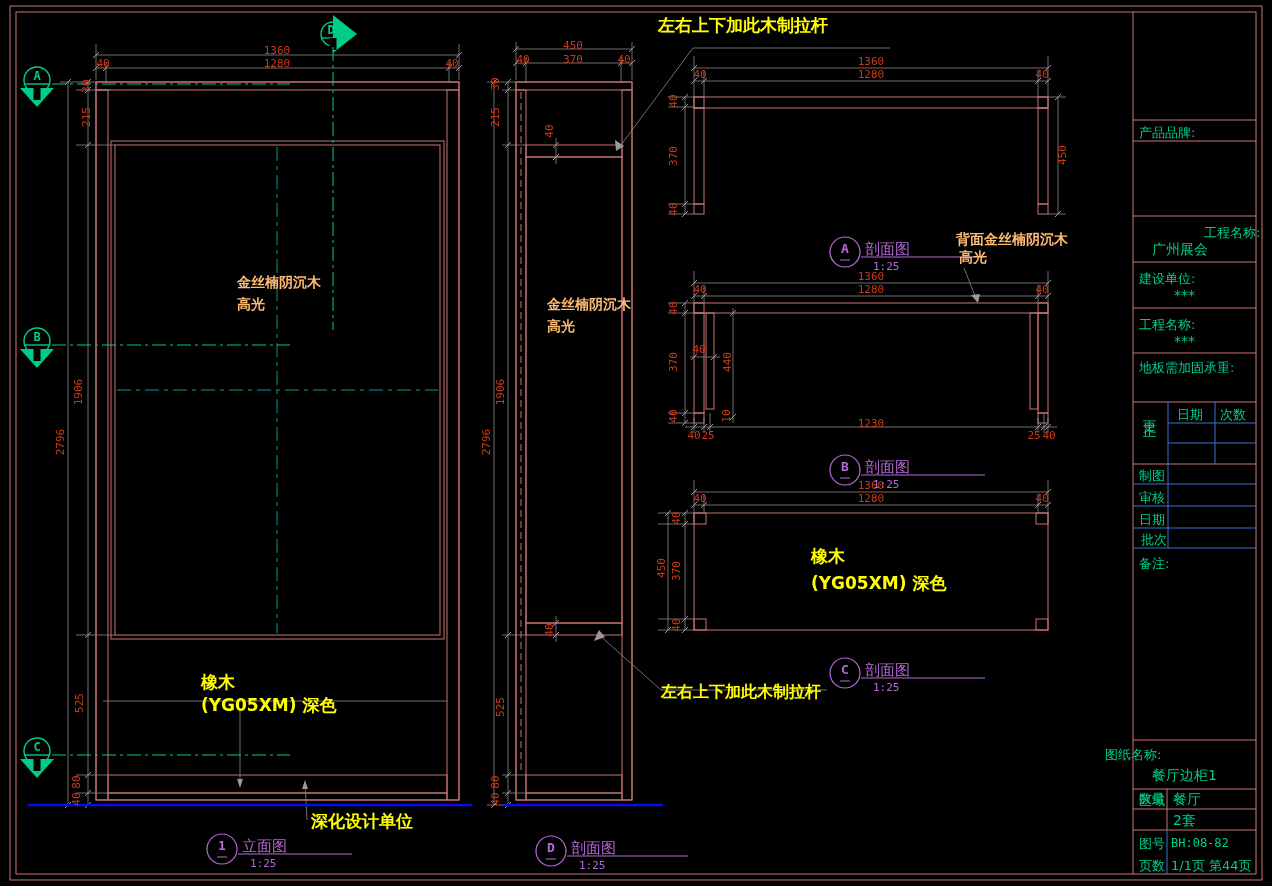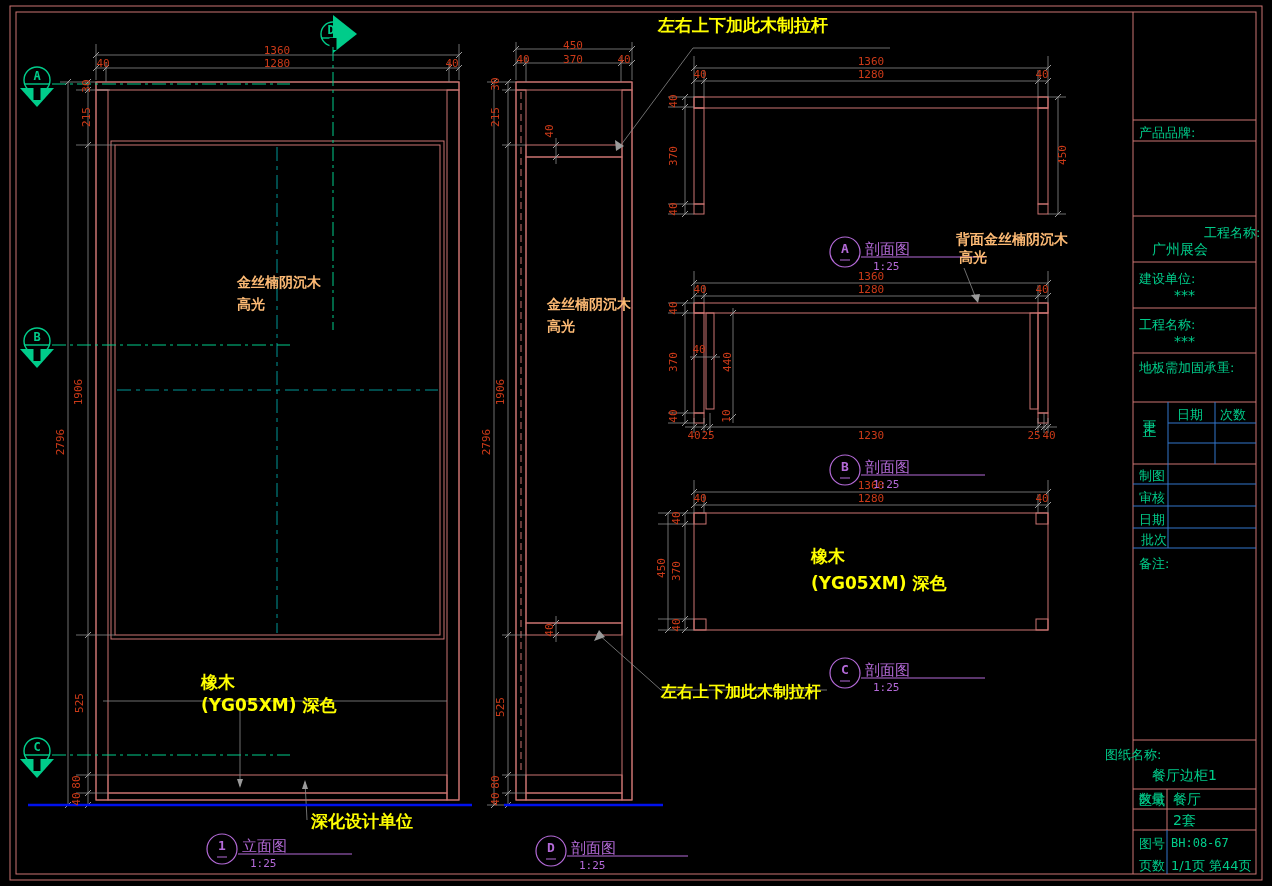--- a/index.html
+++ b/index.html
@@ -236,21 +236,21 @@
 <div class="t dim c" style="left:700px;top:289px">40</div>
 <div class="t dim c" style="left:1042px;top:289px">40</div>
 <div class="t dim cv" style="left:673px;top:308px">40</div>
 <div class="t dim cv" style="left:673px;top:362px">370</div>
 <div class="t dim cv" style="left:673px;top:416px">40</div>
 <div class="t dim c" style="left:699px;top:349px">40</div>
 <div class="t dim cv" style="left:727px;top:362px">440</div>
 <div class="t dim cv" style="left:726px;top:416px">10</div>
 <div class="t dim c" style="left:694px;top:435px">40</div>
 <div class="t dim c" style="left:708px;top:435px">25</div>
-<div class="t dim c" style="left:871px;top:435px">1230</div>
+<div class="t dim c" style="left:871px;top:423px">1230</div>
 <div class="t dim c" style="left:1034px;top:435px">25</div>
 <div class="t dim c" style="left:1049px;top:435px">40</div>
 
 <div class="t dim c" style="left:871px;top:485px">1360</div>
 <div class="t dim c" style="left:871px;top:498px">1280</div>
 <div class="t dim c" style="left:700px;top:498px">40</div>
 <div class="t dim c" style="left:1042px;top:498px">40</div>
 <div class="t dim cv" style="left:676px;top:518px">40</div>
 <div class="t dim cv" style="left:676px;top:571px">370</div>
 <div class="t dim cv" style="left:676px;top:625px">40</div>
@@ -307,17 +307,17 @@
 <div class="t tb" style="left:1139px;top:511px">日期</div>
 <div class="t tb" style="left:1141px;top:531px">批次</div>
 <div class="t tb" style="left:1139px;top:555px">备注:</div>
 <div class="t tb" style="left:1105px;top:746px">图纸名称:</div>
 <div class="t tbv" style="left:1152px;top:767px">餐厅边柜1</div>
 <div class="t tb" style="left:1139px;top:792px">区域</div>
 <div class="t tbv" style="left:1173px;top:791px">餐厅</div>
 <div class="t tb" style="left:1139px;top:790px">数量</div>
 <div class="t tbv" style="left:1173px;top:812px">2套</div>
 <div class="t tb" style="left:1139px;top:835px">图号</div>
-<div class="t tbm" style="left:1171px;top:836px">BH:08-67</div>
+<div class="t tbm" style="left:1171px;top:836px">BH:08-82</div>
 <div class="t tb" style="left:1139px;top:857px">页数</div>
 <div class="t tb" style="left:1171px;top:857px">1/1页 第44页</div>
 
 </div>
 
 </body></html>

